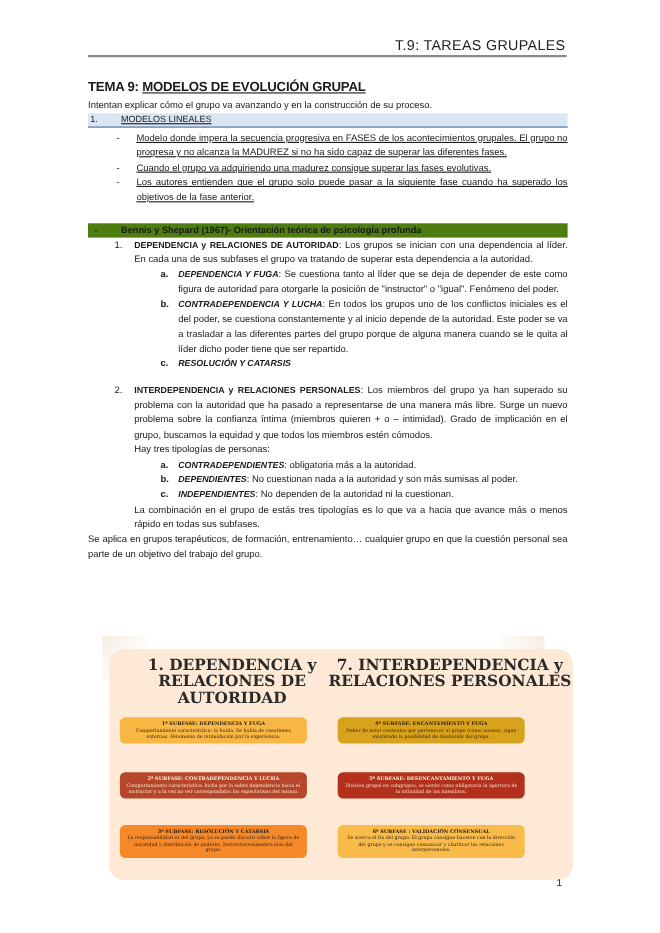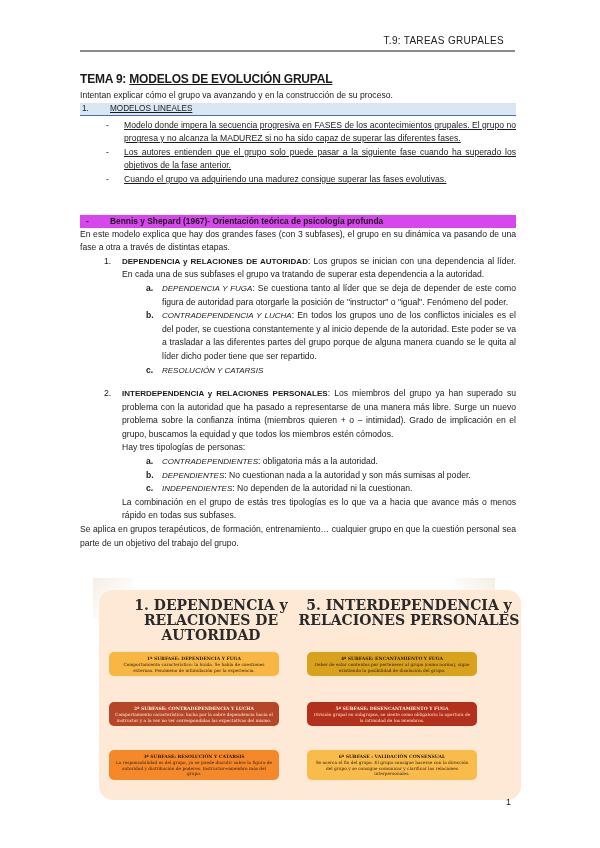--- a/index.html
+++ b/index.html
@@ -1,40 +1,40 @@
 <!DOCTYPE html>
 <html><head>
 <meta charset="utf-8">
 <style>
   * { box-sizing: border-box; margin: 0; padding: 0; }
   html, body { width: 600px; height: 848px; background: #ffffff; overflow: hidden; }
   body { font-family: "Liberation Sans", sans-serif; color: #1a1a1a; font-size: 8.6px; line-height: 13.6px; position: relative; }
-  .header-title { position: absolute; right: 96px; top: 34px; font-size: 10px; letter-spacing: 0.3px; color: #222; text-align: center; }
+  .header-title { position: absolute; right: 86px; top: 34px; font-size: 13px; letter-spacing: 0.3px; color: #222; text-align: center; }
   .header-rule { position: absolute; left: 80px; right: 85px; top: 50px; height: 2px; background: #8a8a8a; }
   .content { position: absolute; left: 80px; width: 436px; top: 71px; }
   .doc-title { font-size: 12px; font-weight: bold; line-height: 16px; letter-spacing: -0.2px; }
   .doc-title .u { text-decoration: underline; }
   .intro { margin-top: 2px; }
   .h1 { background: #dbe6f3; border-bottom: 1px solid #4a6fa5; font-weight: normal; font-size: 8.2px; padding-left: 2px; text-decoration: underline; line-height: 12px; margin-bottom: 3px; }
   .h1 .num { display: inline-block; width: 28px; }
   .bullets { list-style: none; margin-left: 26px; }
   .bullets li { position: relative; padding-left: 18px; text-align: justify; text-decoration: underline; }
   .bullets li::before { content: "-"; position: absolute; left: 0; }
   .u { text-decoration: underline; text-align: center; }
-  .h2 { margin-top: 28px; background: #d946ef; font-weight: bold; font-size: 8.4px; line-height: 13px; padding-left: 6px; }
+  .h2 { margin-top: 16px; background: #4d7c0f; font-weight: bold; font-size: 8.4px; line-height: 13px; padding-left: 6px; }
   .h2 .dash { display: inline-block; width: 24px; }
   .para { text-align: justify; }
   .ol1 { margin-left: 24px; }
   .ol1 .item { position: relative; padding-left: 18px; text-align: justify; }
   .ol1 .item .n { position: absolute; left: 0; top: 0; }
   .ol1 .item .lbl { font-weight: bold; font-size: 8px; }
   .ol2 { margin-left: 24px; }
   .ol2 .sub { position: relative; padding-left: 16px; text-align: justify; }
   .ol2 .sub .l { position: absolute; left: 0; top: 0; font-weight: bold; }
-  .ol2 .sub .t { font-weight: normal; font-style: italic; font-size: 8px; }
+  .ol2 .sub .t { font-weight: bold; font-style: italic; font-size: 8px; }
   .gap { height: 10px; }
   .figure { position: absolute; left: 93px; top: 578px; width: 402px; height: 232px; background: #ffffff; }
   .fig-bg-streak { position: absolute; top: 0; width: 40px; height: 40px; background: linear-gradient(135deg, #f5ede3 0%, #ffffff 70%); }
   .panel { position: absolute; top: 12px; width: 224px; height: 210px; background: #fde9d5; border-radius: 14px; }
   .panel.left { left: 6px; }
   .panel.right { left: 204px; }
   .panel-title { font-family: "DejaVu Serif", serif; font-weight: bold; font-size: 14px; line-height: 15px; text-align: center; color: #2a2a2a; margin-top: 8px; }
   .card { position: absolute; left: 10px; width: 170px; border-radius: 5px; padding: 3px 6px; text-align: center; }
   .card .ct { font-family: "DejaVu Serif", serif; font-weight: bold; font-size: 4.5px; line-height: 7px; color: #2a1a10; }
   .card .cb { font-family: "DejaVu Serif", serif; font-size: 4.3px; line-height: 5.6px; color: #3a2515; }
@@ -46,26 +46,25 @@
 <div class="header-title">T.9: TAREAS GRUPALES</div>
 <div class="header-rule"></div>
 
 <div class="content">
   <div class="doc-title"><span>TEMA 9: </span><span class="u">MODELOS DE EVOLUCIÓN GRUPAL</span></div>
   <div class="intro">Intentan explicar cómo el grupo va avanzando y en la construcción de su proceso.</div>
 
   <div class="h1"><span class="num">1.</span><span>MODELOS LINEALES</span></div>
   <ul class="bullets">
     <li><span>Modelo donde impera la </span><span class="u">secuencia progresiva</span><span> en FASES de los acontecimientos grupales. El grupo no progresa y no alcanza la MADUREZ si no ha sido capaz de superar las diferentes fases.</span></li>
+    <li>Cuando el grupo va adquiriendo una madurez consigue superar las fases evolutivas.</li>
     <li>Los autores entienden que el grupo solo puede pasar a la siguiente fase cuando ha superado los objetivos de la fase anterior.</li>
-    <li>Cuando el grupo va adquiriendo una madurez consigue superar las fases evolutivas.</li>
   </ul>
 
   <div class="h2"><span class="dash">-</span><span>Bennis y Shepard (1967)- Orientación teórica de psicología profunda</span></div>
-  <div class="para">En este modelo explica que hay dos grandes fases (con 3 subfases), el grupo en su dinámica va pasando de una fase a otra a través de distintas etapas.</div>
 
   <div class="ol1">
     <div class="item">
       <span class="n">1.</span>
       <span class="lbl">DEPENDENCIA y RELACIONES DE AUTORIDAD</span><span>: Los grupos se inician con una dependencia al líder. En cada una de sus subfases el grupo va tratando de superar esta dependencia a la autoridad.</span>
       <div class="ol2">
         <div class="sub"><span class="l">a.</span><span class="t">DEPENDENCIA Y FUGA</span><span>: Se cuestiona tanto al líder que se deja de depender de este como figura de autoridad para otorgarle la posición de "instructor" o "igual". Fenómeno del poder.</span></div>
         <div class="sub"><span class="l">b.</span><span class="t">CONTRADEPENDENCIA Y LUCHA</span><span>: En todos los grupos uno de los conflictos iniciales es el del poder, se cuestiona constantemente y al inicio depende de la autoridad. Este poder se va a trasladar a las diferentes partes del grupo porque de alguna manera cuando se le quita al líder dicho poder tiene que ser repartido.</span></div>
         <div class="sub"><span class="l">c.</span><span class="t">RESOLUCIÓN Y CATARSIS</span></div>
       </div>
@@ -100,21 +99,21 @@
       <div class="ct" style="color:#fff1e0;">2ª SUBFASE: CONTRADEPENDENCIA Y LUCHA</div>
       <div class="cb" style="color:#fbe2cc;">Comportamiento característico: lucha por la sobre dependencia hacia el instructor y a la vez no ver correspondidas las expectativas del mismo.</div>
     </div>
     <div class="card" style="top:160px;background:#f5892a;">
       <div class="ct">3ª SUBFASE: RESOLUCIÓN Y CATARSIS</div>
       <div class="cb">La responsabilidad es del grupo, ya se puede discutir sobre la figura de autoridad y distribución de poderes. Instructor=miembro más del grupo.</div>
     </div>
   </div>
 
   <div class="panel right">
-    <div class="panel-title">5. INTERDEPENDENCIA y RELACIONES PERSONALES</div>
+    <div class="panel-title">7. INTERDEPENDENCIA y RELACIONES PERSONALES</div>
     <div class="card" style="top:62px;background:#d8a21c;">
       <div class="ct">4ª SUBFASE: ENCANTAMIENTO Y FUGA</div>
       <div class="cb">Deber de estar contentos por pertenecer al grupo (como norma), sigue existiendo la posibilidad de disolución del grupo.</div>
     </div>
     <div class="card" style="top:112px;background:#b2301c;">
       <div class="ct" style="color:#fff1e0;">5ª SUBFASE: DESENCANTAMIENTO Y FUGA</div>
       <div class="cb" style="color:#fbd7c4;">División grupal en subgrupos, se siente como obligatoria la apertura de la intimidad de los miembros.</div>
     </div>
     <div class="card" style="top:160px;background:#f9bc4a;">
       <div class="ct">6ª SUBFASE : VALIDACIÓN CONSENSUAL</div>

